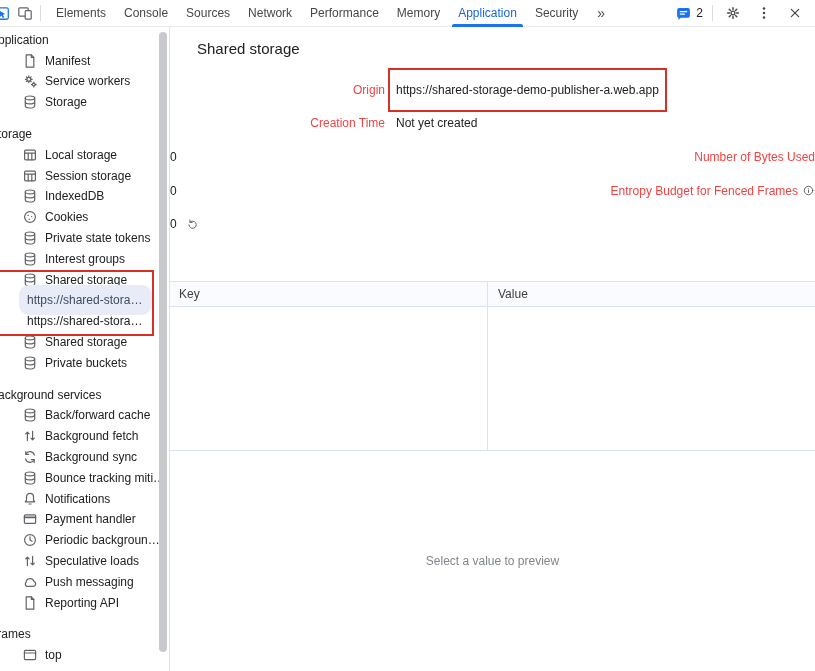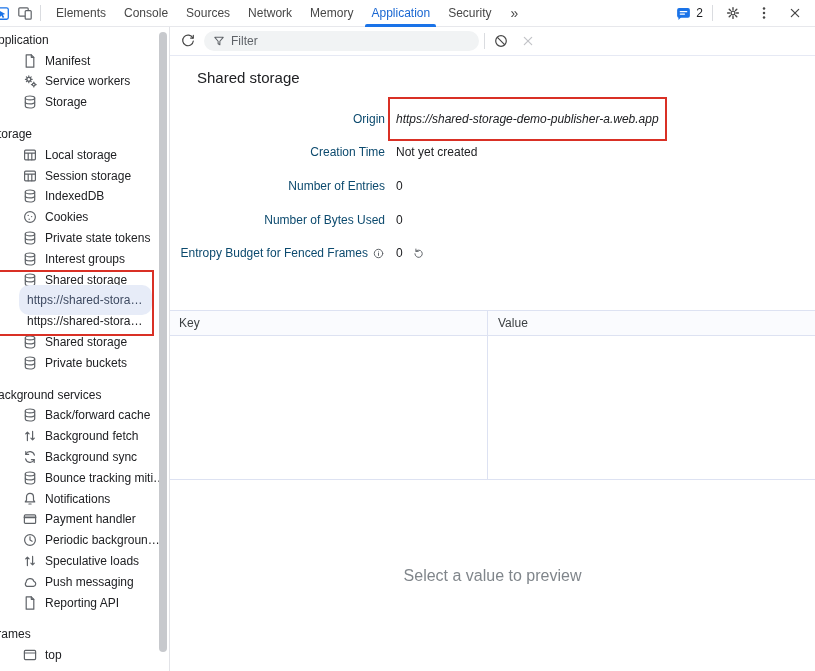--- a/index.html
+++ b/index.html
@@ -58,39 +58,39 @@
     align-items:center; padding:0 8px; gap:5px; }
   .filter-pill input { flex:1; min-width:0; border:none; background:transparent; outline:none;
     font-size:12px; color:#202124; font-family:inherit; }
   .filter-pill input::placeholder { color:#5f6368; }
   .clear-btn { color:#c3c4c8; }
 
   .report { height:254px; flex:0 0 254px; padding-top:13px; overflow:hidden; }
   .report-title { font-size:15px; font-weight:400; color:#202124; margin-left:27px; height:21px; }
   .fields { margin-top:12px; display:grid; grid-template-columns:215px 1fr; column-gap:11px;
     grid-auto-rows:33.6px; align-items:center; font-size:12px; }
-  .f-label { display:flex; justify-content:flex-end; align-items:center; gap:4px; color:#0c4a6e;
+  .f-label { display:flex; justify-content:flex-end; align-items:center; gap:4px; color:#ef4444;
     text-align:right; white-space:nowrap; }
   .f-value { display:flex; align-items:center; gap:9px; color:#202124; white-space:nowrap; }
-  .boxed { border:2px solid var(--highlight,#d93025); padding:13px 6px; margin-left:-8px;font-style:italic; }
+  .boxed { border:2px solid var(--highlight,#d93025); padding:13px 6px; margin-left:-8px; }
   .reset-btn { color:#5f6368; display:inline-flex; cursor:pointer; }
   .info-ic { color:#5f6368; display:inline-flex; }
 
   .grid-header { height:26px; flex:0 0 26px; display:flex; align-items:center; font-size:12px;
     color:#3c4043; background:#fafbfe; border-top:1px solid var(--hairline,#dde2f2);
     border-bottom:1px solid var(--hairline,#dde2f2); }
   .col-key { width:317px; flex:0 0 317px; padding-left:9px; }
   .col-value { flex:1; height:100%; display:flex; align-items:center; padding-left:10px;
     border-left:1px solid var(--hairline,#dde2f2);text-align:center; }
   .grid-body { height:144px; flex:0 0 144px; position:relative;
     border-bottom:1px solid var(--hairline,#dde2f2); }
   .grid-body .divider { position:absolute; left:317px; top:0; bottom:0; width:1px;
     background:var(--hairline,#dde2f2); }
   .preview { flex:1; display:flex; align-items:center; justify-content:center;
-    font-size:16px; color:#80868b; }
+    font-size:12px; color:#80868b; }
 </style>
 </head>
 <body>
 
 <div class="devtools">
 
   <header class="tabbar">
     <div class="leading">
       <span class="icon inspect">
           <svg width="17" height="17" viewBox="0 0 16 16" fill="none" stroke="currentColor" stroke-width="1.2" stroke-linecap="round" stroke-linejoin="round">
@@ -104,20 +104,21 @@
             <rect x="8.2" y="5.6" width="6" height="8.6" rx="1" fill="#fff"></rect>
           </svg>
         </span>
       <span class="vsep"></span>
     </div>
     <nav class="tabs" id="tabs">
         <div class="tab">Elements</div>
         <div class="tab">Console</div>
         <div class="tab">Sources</div>
         <div class="tab">Network</div>
+        <div class="tab">Performance</div>
         <div class="tab">Memory</div>
         <div class="tab selected">Application</div>
         <div class="tab">Security</div>
       </nav>
     <span class="more-tabs">»</span>
     <div class="trailing">
       <span class="issues">
         <span class="icon">
             <svg width="15" height="15" viewBox="0 0 16 16" fill="none" stroke="currentColor" stroke-width="1.2" stroke-linecap="round" stroke-linejoin="round">
               <rect x="1.2" y="2.2" width="13.6" height="10.2" rx="2" fill="currentColor" stroke="none"></rect>
@@ -387,66 +388,35 @@
               </span>
               <span>top</span>
             </div>
           </div>
         </div>
       <div class="sb-scroll"></div>
       <div class="hl-box-sidebar"></div>
     </aside>
 
     <main class="panel">
-      <div class="toolbar">
-        <span class="iconbtn">
-            <svg width="16" height="16" viewBox="0 0 16 16" fill="none" stroke="currentColor" stroke-width="1.2" stroke-linecap="round" stroke-linejoin="round">
-              <path d="M12.8 5.1A5.3 5.3 0 1 0 13.3 8"></path>
-              <path d="M13.3 2.4v2.7h-2.7"></path>
-            </svg>
-          </span>
-        <span class="filter-pill">
-          <span class="icon">
-              <svg width="14" height="14" viewBox="0 0 16 16" fill="none" stroke="currentColor" stroke-width="1.2" stroke-linecap="round" stroke-linejoin="round">
-                <path d="M3.2 3.8h9.6L9 8.3v4l-2-1.1V8.3z"></path>
-              </svg>
-            </span>
-          <input type="text" placeholder="Filter" style="">
-        </span>
-        <span class="vsep"></span>
-        <span class="iconbtn">
-            <svg width="16" height="16" viewBox="0 0 16 16" fill="none" stroke="currentColor" stroke-width="1.2" stroke-linecap="round" stroke-linejoin="round">
-              <circle cx="8" cy="8" r="5.3"></circle>
-              <path d="M4.4 4.4l7.2 7.2"></path>
-            </svg>
-          </span>
-        <span class="iconbtn clear-btn">
-            <svg width="14" height="14" viewBox="0 0 16 16" fill="none" stroke="currentColor" stroke-width="1.2" stroke-linecap="round" stroke-linejoin="round">
-              <path d="M3.8 3.8l8.4 8.4M12.2 3.8l-8.4 8.4" stroke-width="1.4"></path>
-            </svg>
-          </span>
-      </div>
 
       <section class="report">
         <h1 class="report-title">Shared storage</h1>
         <div class="fields" id="fields">
             <div class="f-label">
               <span>Origin</span>
             </div>
             <div class="f-value">
               <span class="boxed">https://shared-storage-demo-publisher-a.web.app</span>
             </div>
             <div class="f-label">
               <span>Creation Time</span>
             </div>
             <div class="f-value">
               <span>Not yet created</span>
-            </div>
-            <div class="f-label">
-              <span>Number of Entries</span>
             </div>
             <div class="f-value">
               <span>0</span>
             </div>
             <div class="f-label">
               <span>Number of Bytes Used</span>
             </div>
             <div class="f-value">
               <span>0</span>
             </div>

